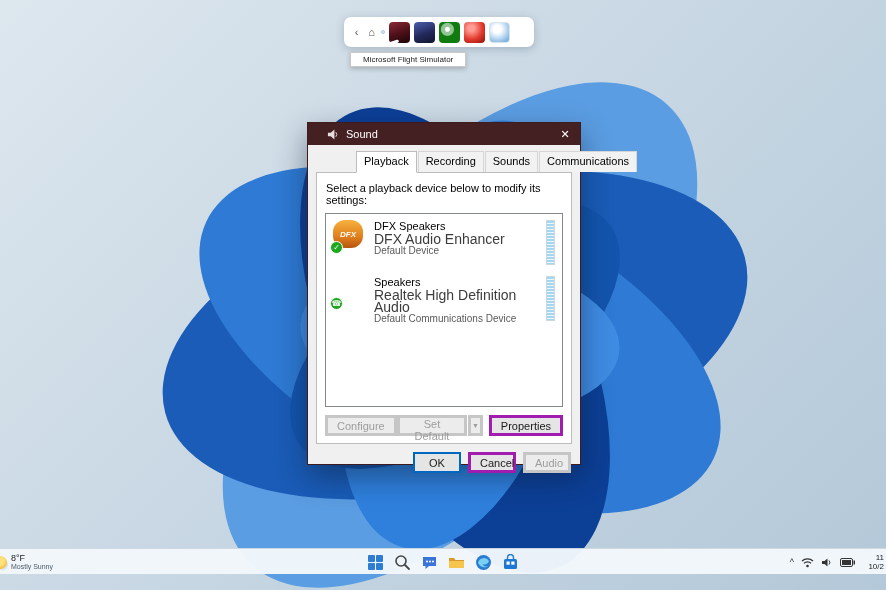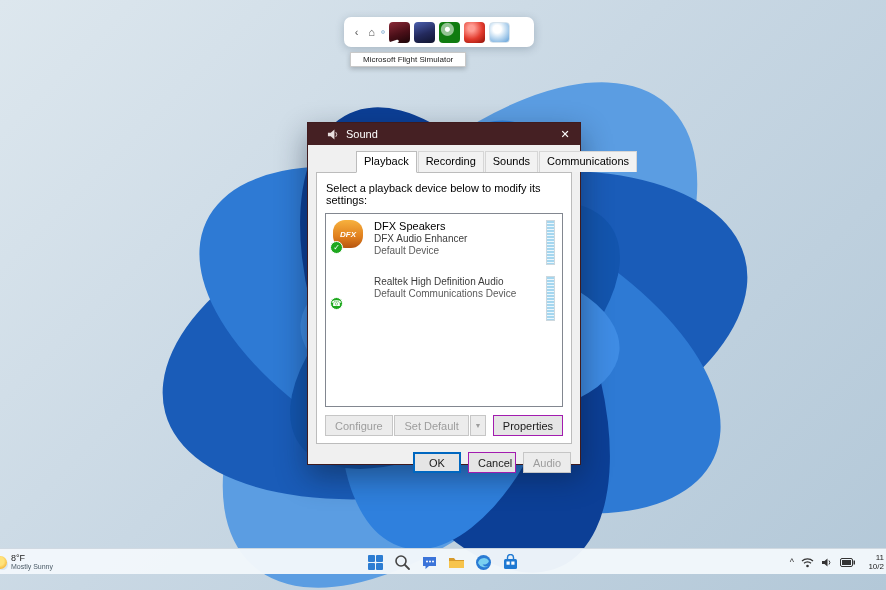--- a/index.html
+++ b/index.html
@@ -63,28 +63,28 @@
   .spk-art { width:26px; height:30px; border-radius:3px; margin-left:2px;
              background:
                radial-gradient(circle at 50% 26%, #b9b9b9 0 2px, transparent 3px),
                radial-gradient(circle at 50% 62%, #cfcfcf 0 2px, #8a8a8a 3px 6px, transparent 7px),
                linear-gradient(180deg,#565656 0%,#2c2c2c 60%,#161616 100%); }
   .badge { position:absolute; left:-3px; bottom:-2px; width:13px; height:13px; border-radius:50%;
            background:#1fa81f; border:1px solid #fff; color:#fff; font-size:8px; line-height:11px;
            text-align:center; }
   .dev-text { flex:1 1 auto; padding-top:1px; }
   .dev-name { font-size:11px; color:#000; line-height:13px; }
-  .dev-desc { font-size:10px; color:#3c3c3c; line-height:12px; }
+  .dev-desc { font-size:14px; color:#3c3c3c; line-height:12px; }
   .dev-status { font-size:10px; color:#5a5a5a; line-height:12px; }
   .meter { width:9px; height:45px; margin:1px 2px 0 6px; border:1px solid #cdd8de;
            background:repeating-linear-gradient(to bottom,#a4d6ef 0 2px,#eaf6fc 2px 3px); flex:0 0 auto; }
 
   .action-row { display:flex; align-items:center; margin-top:8px; }
   .btn { height:21px; font-size:11px; font-family:"Liberation Sans",sans-serif;
-         background:#e5e5e5; border:1px solid #a21caf; color:#1a1a1a; padding:0 9px; }
+         background:#e5e5e5; border:3px solid #a21caf; color:#1a1a1a; padding:0 9px; }
   .btn:disabled { color:#9d9d9d; background:#ececec; border-color:#c6c6c6; }
   .split-arrow { width:16px; height:21px; padding:0; font-size:7px; margin-left:1px; }
   .spacer { flex:1 1 auto; }
 
   .dialog-buttons { display:flex; justify-content:flex-end; gap:7px; padding:8px 9px 0 0; }
   .btn.ok { border:1px solid #0067c0; box-shadow:0 0 0 1px #0067c0 inset; width:48px; }
   .btn.w48 { width:48px; }
 
   
   .taskbar { position:absolute; left:0; right:0; bottom:16px; height:26px;
@@ -171,20 +171,21 @@
           </span>
           <span class="meter"></span>
         </div>
 
         <div class="device">
           <span class="dev-ico">
             <span class="spk-art"></span>
             <span class="badge">☎</span>
           </span>
           <span class="dev-text">
+            <div class="dev-name">Speakers</div>
             <div class="dev-desc">Realtek High Definition Audio</div>
             <div class="dev-status">Default Communications Device</div>
           </span>
           <span class="meter"></span>
         </div>
 
       </div>
 
       <div class="action-row">
         <button class="btn" disabled="">Configure</button>

